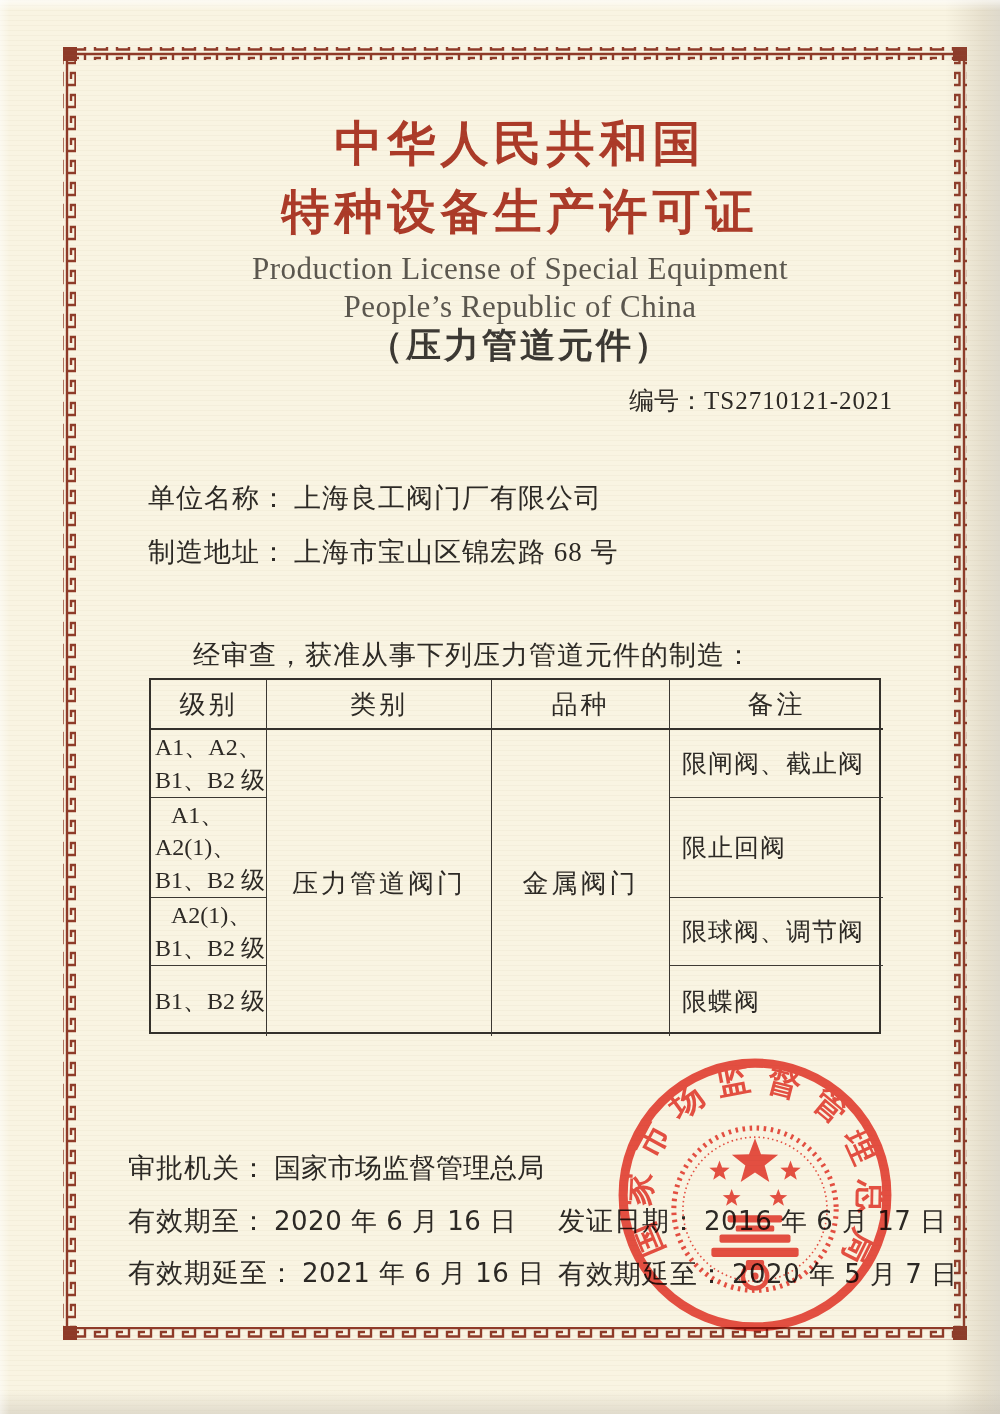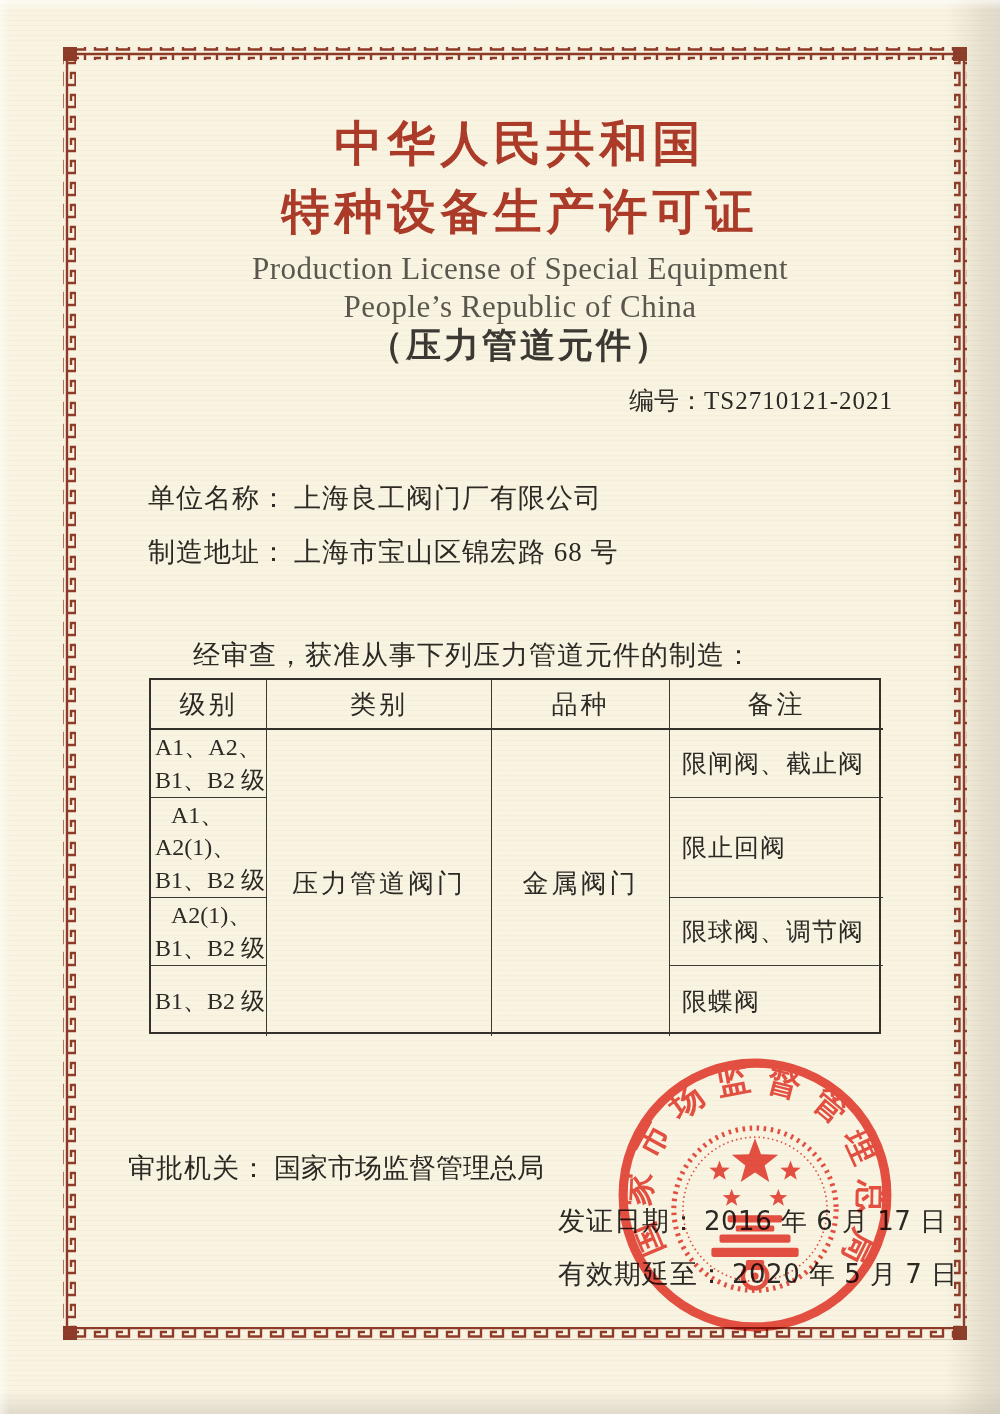--- a/index.html
+++ b/index.html
@@ -190,20 +190,26 @@
 
     <div class="cell grade br" style="grid-column:1;grid-row:5;">
       <div>B1、B2 级</div>
     </div>
     <div class="cell note" style="grid-column:4;grid-row:5;">限蝶阀</div>
   </div>
 
   <div class="abs foot authority">
     <span class="lbl">审批机关：</span><span>国家市场监督管理总局</span>
   </div>
+  <div class="abs foot valid-until">
+    <span class="lbl">有效期至：</span><span class="date">2020 年 6 月 16 日</span>
+  </div>
+  <div class="abs foot extended-until">
+    <span class="lbl">有效期延至：</span><span class="date">2021 年 6 月 16 日</span>
+  </div>
   <div class="abs foot issue-date">
     <span class="lbl">发证日期：</span><span class="date">2016 年 6 月 17 日</span>
   </div>
   <div class="abs foot change-date">
     <span class="lbl">有效期延至：</span><span class="date">2020 年 5 月 7 日</span>
   </div>
 
   <svg class="abs seal" viewBox="0 0 276 276">
     <defs>
       <path id="sealArc" d="M 52.8 197.7 A 104 104 0 1 1 223.2 197.7" fill="none"></path>

